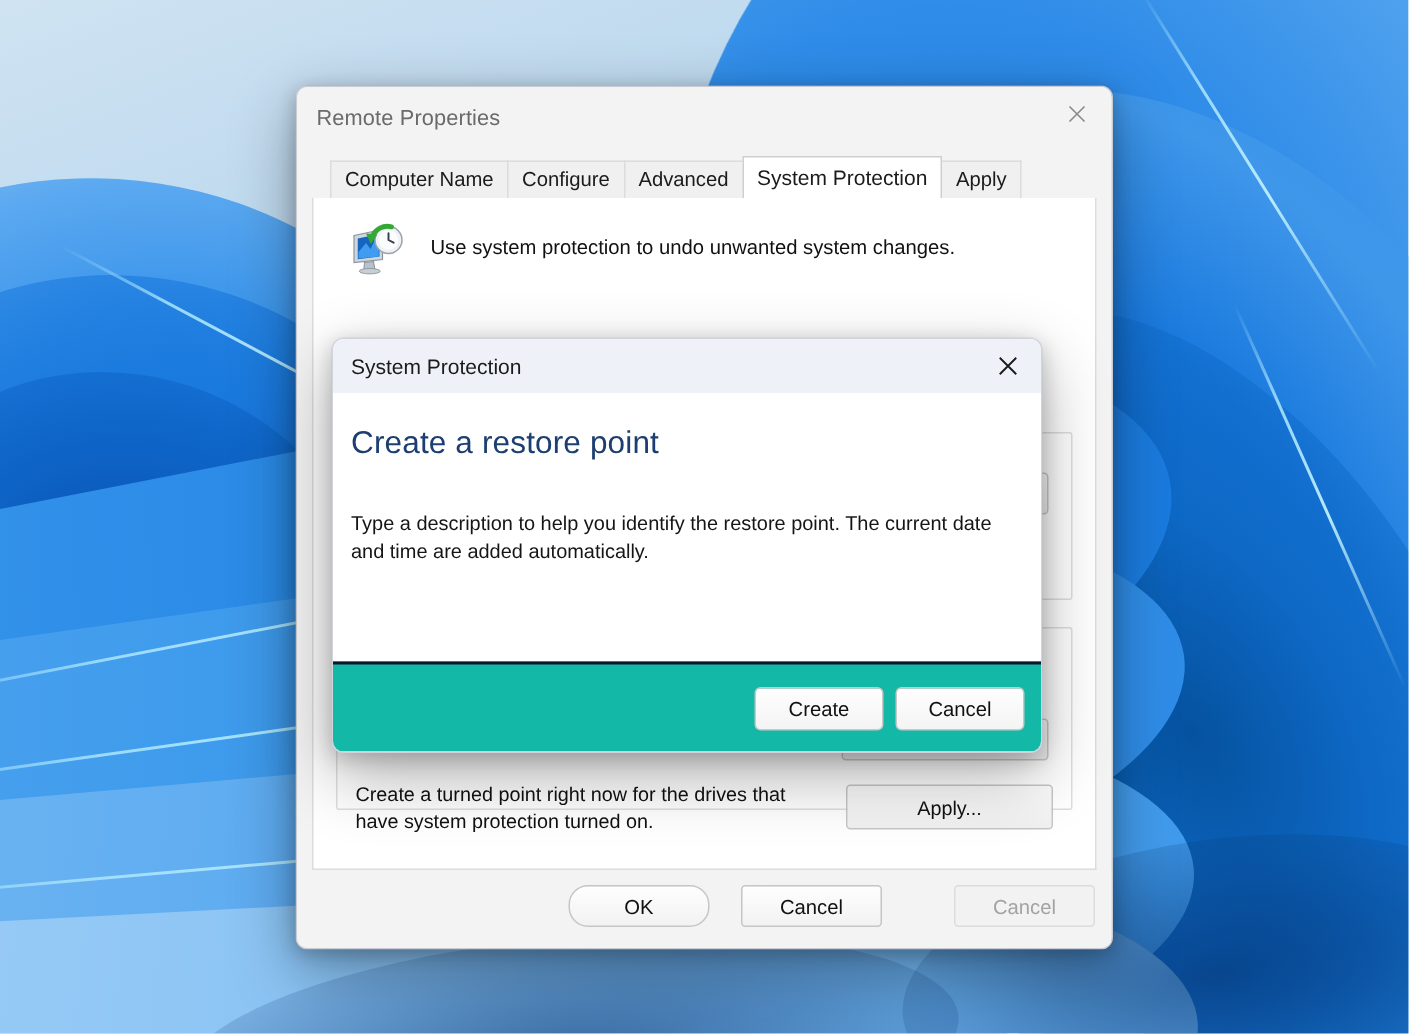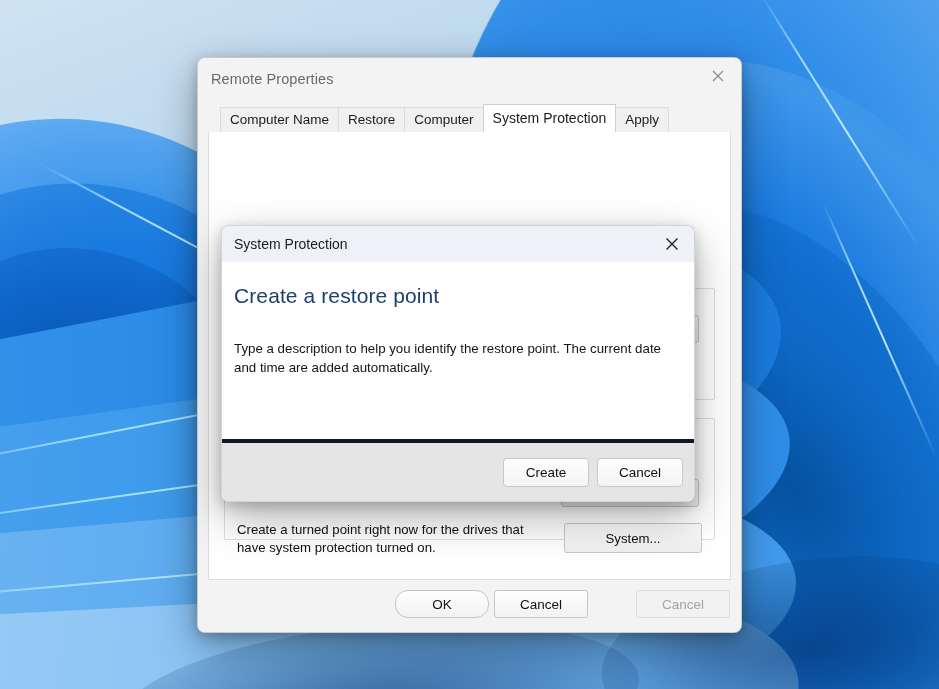--- a/index.html
+++ b/index.html
@@ -319,21 +319,21 @@
     width: 94px;
     height: 28px;
     background: linear-gradient(#fefefe, #f2f2f2);
     border: 1px solid #c6c6c6;
     border-radius: 3px;
     font-size: 13.5px;
     color: #111;
     font-family: "Liberation Sans", sans-serif;
     cursor: default;
   }
-  #btn-ok { right: 252px; border-radius: 13px; }
+  #btn-ok { right: 268px; border-radius: 13px; }
   #btn-cancel { right: 153px; }
   #btn-apply {
     right: 11px;
     background: #f2f2f2;
     border-color: #dcdcdc;
     color: #a3a3a3;
   }
 
   
   #modal {
@@ -413,22 +413,22 @@
     color: #111;
     padding: 0 6px;
     font-family: "Liberation Sans", sans-serif;
     outline: none;
     caret-color: #111;
   }
   #modal-footer {
     position: absolute;
     left: 0; right: 0; bottom: 0;
     height: 58px;
-    background: #e5e5e5;
-    border-top: 4px solid #0f172a;
+    background: #14b8a6;
+    border-top: 2px solid #0f172a;
   }
   .modal-btn {
     position: absolute;
     top: 15px;
     width: 86px;
     height: 29px;
     background: linear-gradient(#fefefe, #f4f4f4);
     border: 1px solid #c8c8c8;
     border-radius: 4px;
     font-size: 13.5px;
@@ -469,44 +469,65 @@
     <div id="window-title">Remote Properties</div>
     <div id="win-close">
       <svg width="12" height="12" viewBox="0 0 12 12" aria-hidden="true">
         <path d="M1 1 L11 11 M11 1 L1 11" stroke="#8a8a8a" stroke-width="1.1" fill="none"></path>
       </svg>
     </div>
   </div>
 
   <div id="tabstrip">
     <div class="tab">Computer Name</div>
-    <div class="tab">Restore</div>
-    <div class="tab">Computer</div>
+    <div class="tab">Configure</div>
+    <div class="tab">Advanced</div>
     <div class="tab active">System Protection</div>
     <div class="tab">Apply</div>
   </div>
 
   <div id="tabpane">
 
+    <div id="intro-row">
+      <div id="restore-icon">
+        <svg width="38" height="36" viewBox="0 0 38 36" aria-hidden="true">
+
+          <path d="M3 9 L22 5 L22 25 L3 27 Z" fill="#cfd6dd" stroke="#8b949c" stroke-width="0.8"></path>
+          <path d="M5.5 11 L20 8 L20 23 L5.5 24.8 Z" fill="#1565c0"></path>
+          <path d="M6 20 L11 14 L14 18 L17 12 L19.5 17 L19.5 23 L6 24.4 Z" fill="#3f9cf0"></path>
+
+          <path d="M10 27 L16 26.4 L17 32 L9.5 32.6 Z" fill="#b9c2ca" stroke="#8b949c" stroke-width="0.7"></path>
+          <ellipse cx="13.5" cy="32.8" rx="7" ry="1.8" fill="#c7ced5" stroke="#8b949c" stroke-width="0.6"></ellipse>
+
+          <circle cx="26" cy="12" r="9" fill="#eef2f5" stroke="#9aa3ab" stroke-width="1"></circle>
+          <circle cx="26" cy="12" r="6.6" fill="#fbfcfd"></circle>
+          <path d="M26 7.5 L26 12 L29.4 13.8" stroke="#3a4248" stroke-width="1.3" fill="none" stroke-linecap="round"></path>
+
+          <path d="M15 10 A11 11 0 0 1 28 3.2" stroke="#34a835" stroke-width="3.2" fill="none" stroke-linecap="round"></path>
+          <path d="M14.2 14.6 L11 7.6 L18.6 8.4 Z" fill="#34a835"></path>
+        </svg>
+      </div>
+      <div id="intro-text">Use system protection to undo unwanted system changes.</div>
+    </div>
 
     <div class="groupbox" id="grp-restore">
       <div class="group-label">System Restore</div>
       <div class="grp-desc">You can undo system changes by reverting your computer to a previous restore point.</div>
       <button class="grp-btn" style="top:26px;">System Restore...</button>
     </div>
 
     <div class="groupbox" id="grp-protection-settings">
       <div class="group-label">Protection Settings</div>
       <div class="grp-desc">Configure restore settings, manage disk space, and delete restore points.</div>
       <button class="grp-btn" style="top:60px;">Configure...</button>
     </div>
 
     <div id="create-row">
       <div id="create-row-text">Create a turned point right now for the drives that have system protection turned on.</div>
-      <button id="create-btn">System...</button>
+      <button id="create-btn">Apply...</button>
     </div>
 
   </div>
 
   <div id="btnbar">
     <button class="dlg-btn" id="btn-ok">OK</button>
     <button class="dlg-btn" id="btn-cancel">Cancel</button>
     <button class="dlg-btn" id="btn-apply" disabled="">Cancel</button>
   </div>
 

